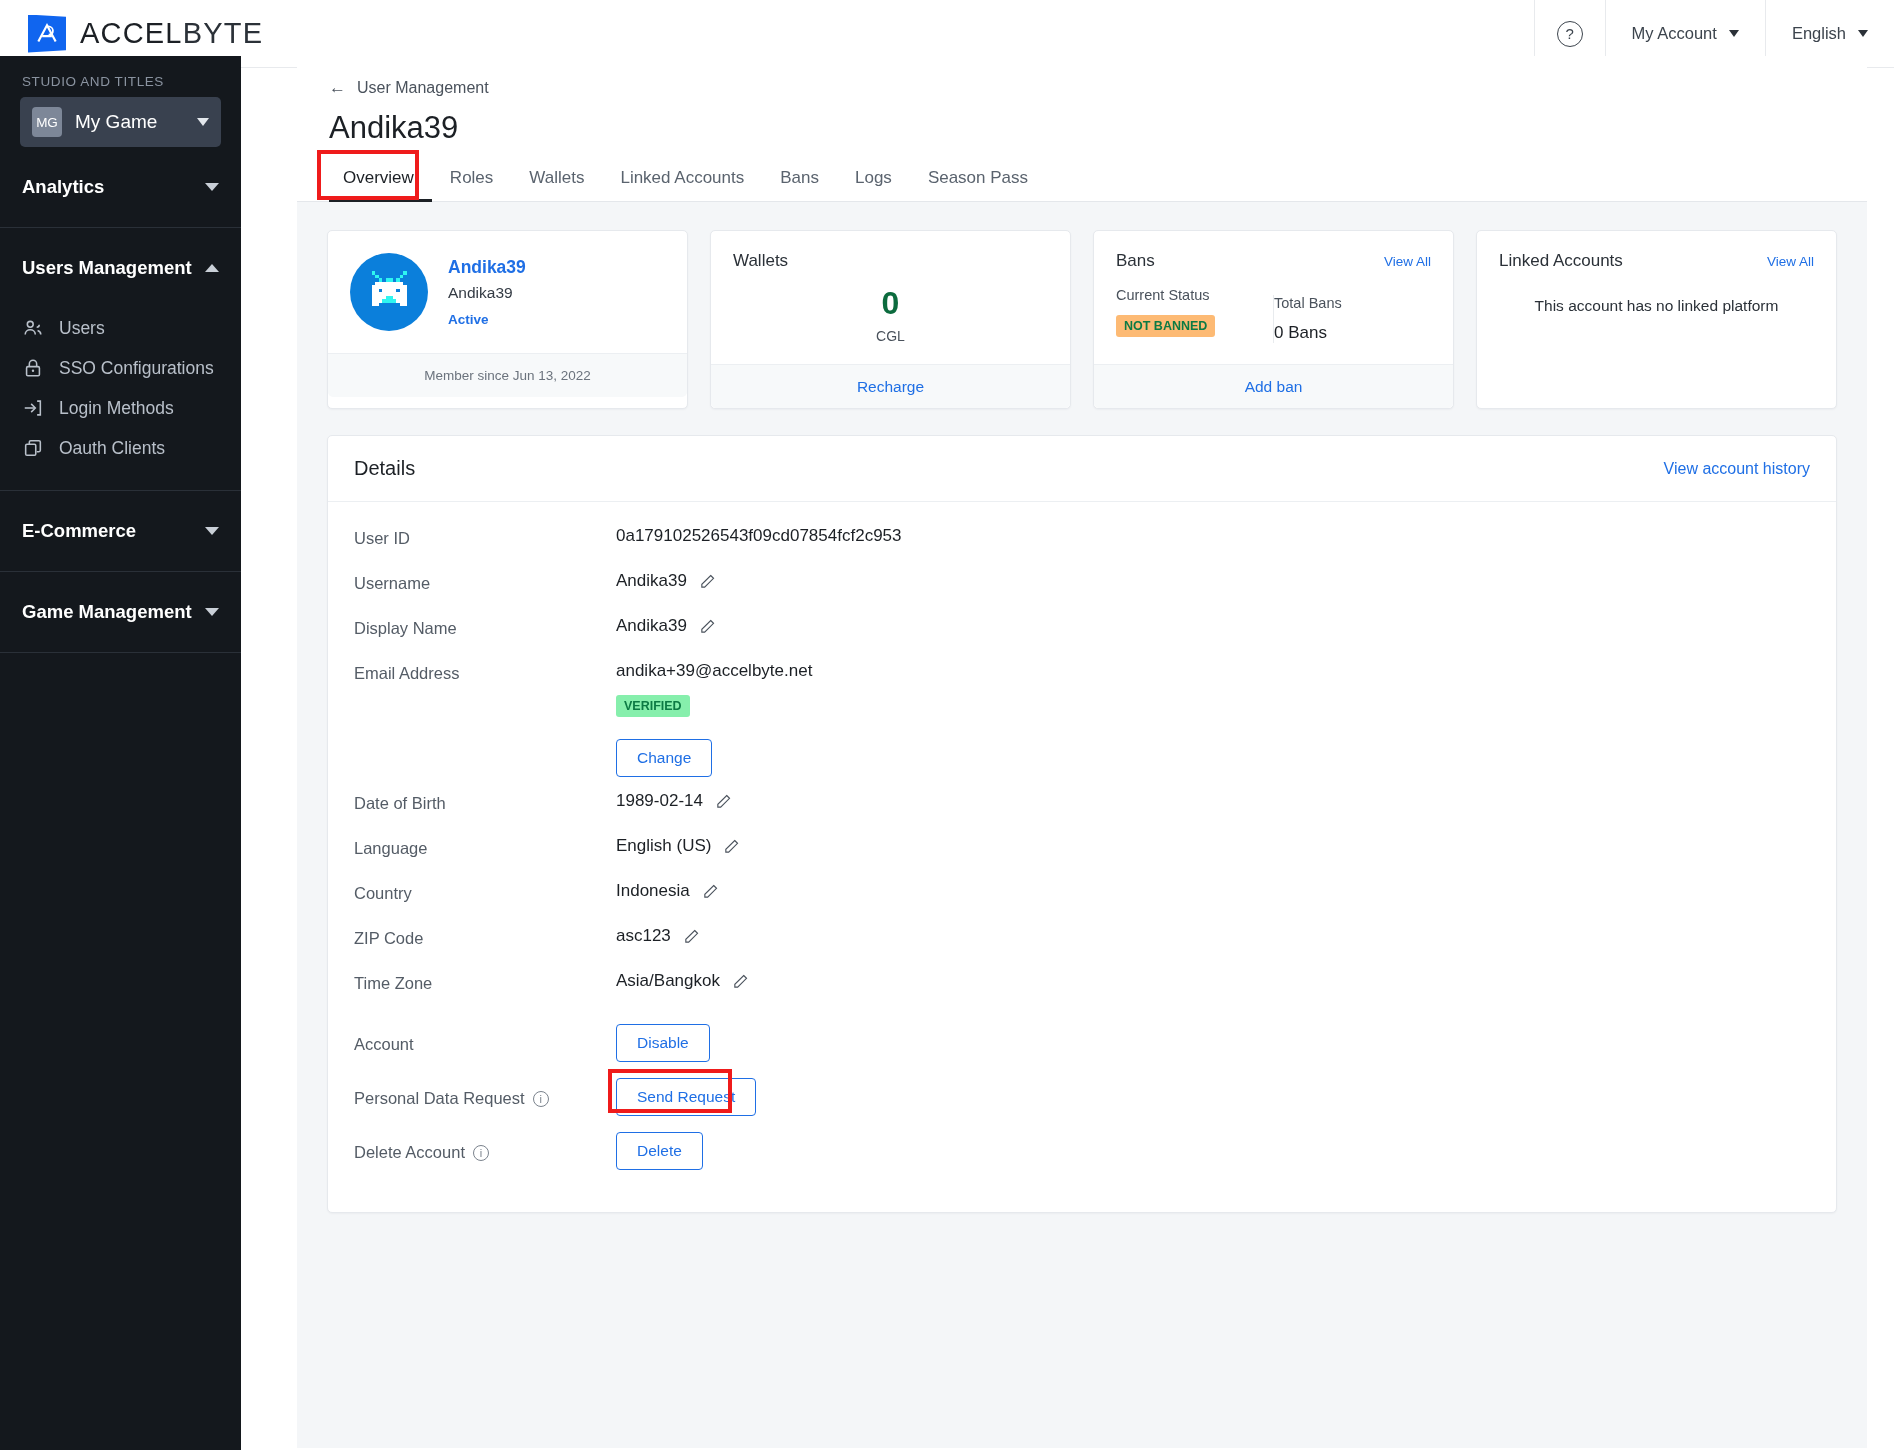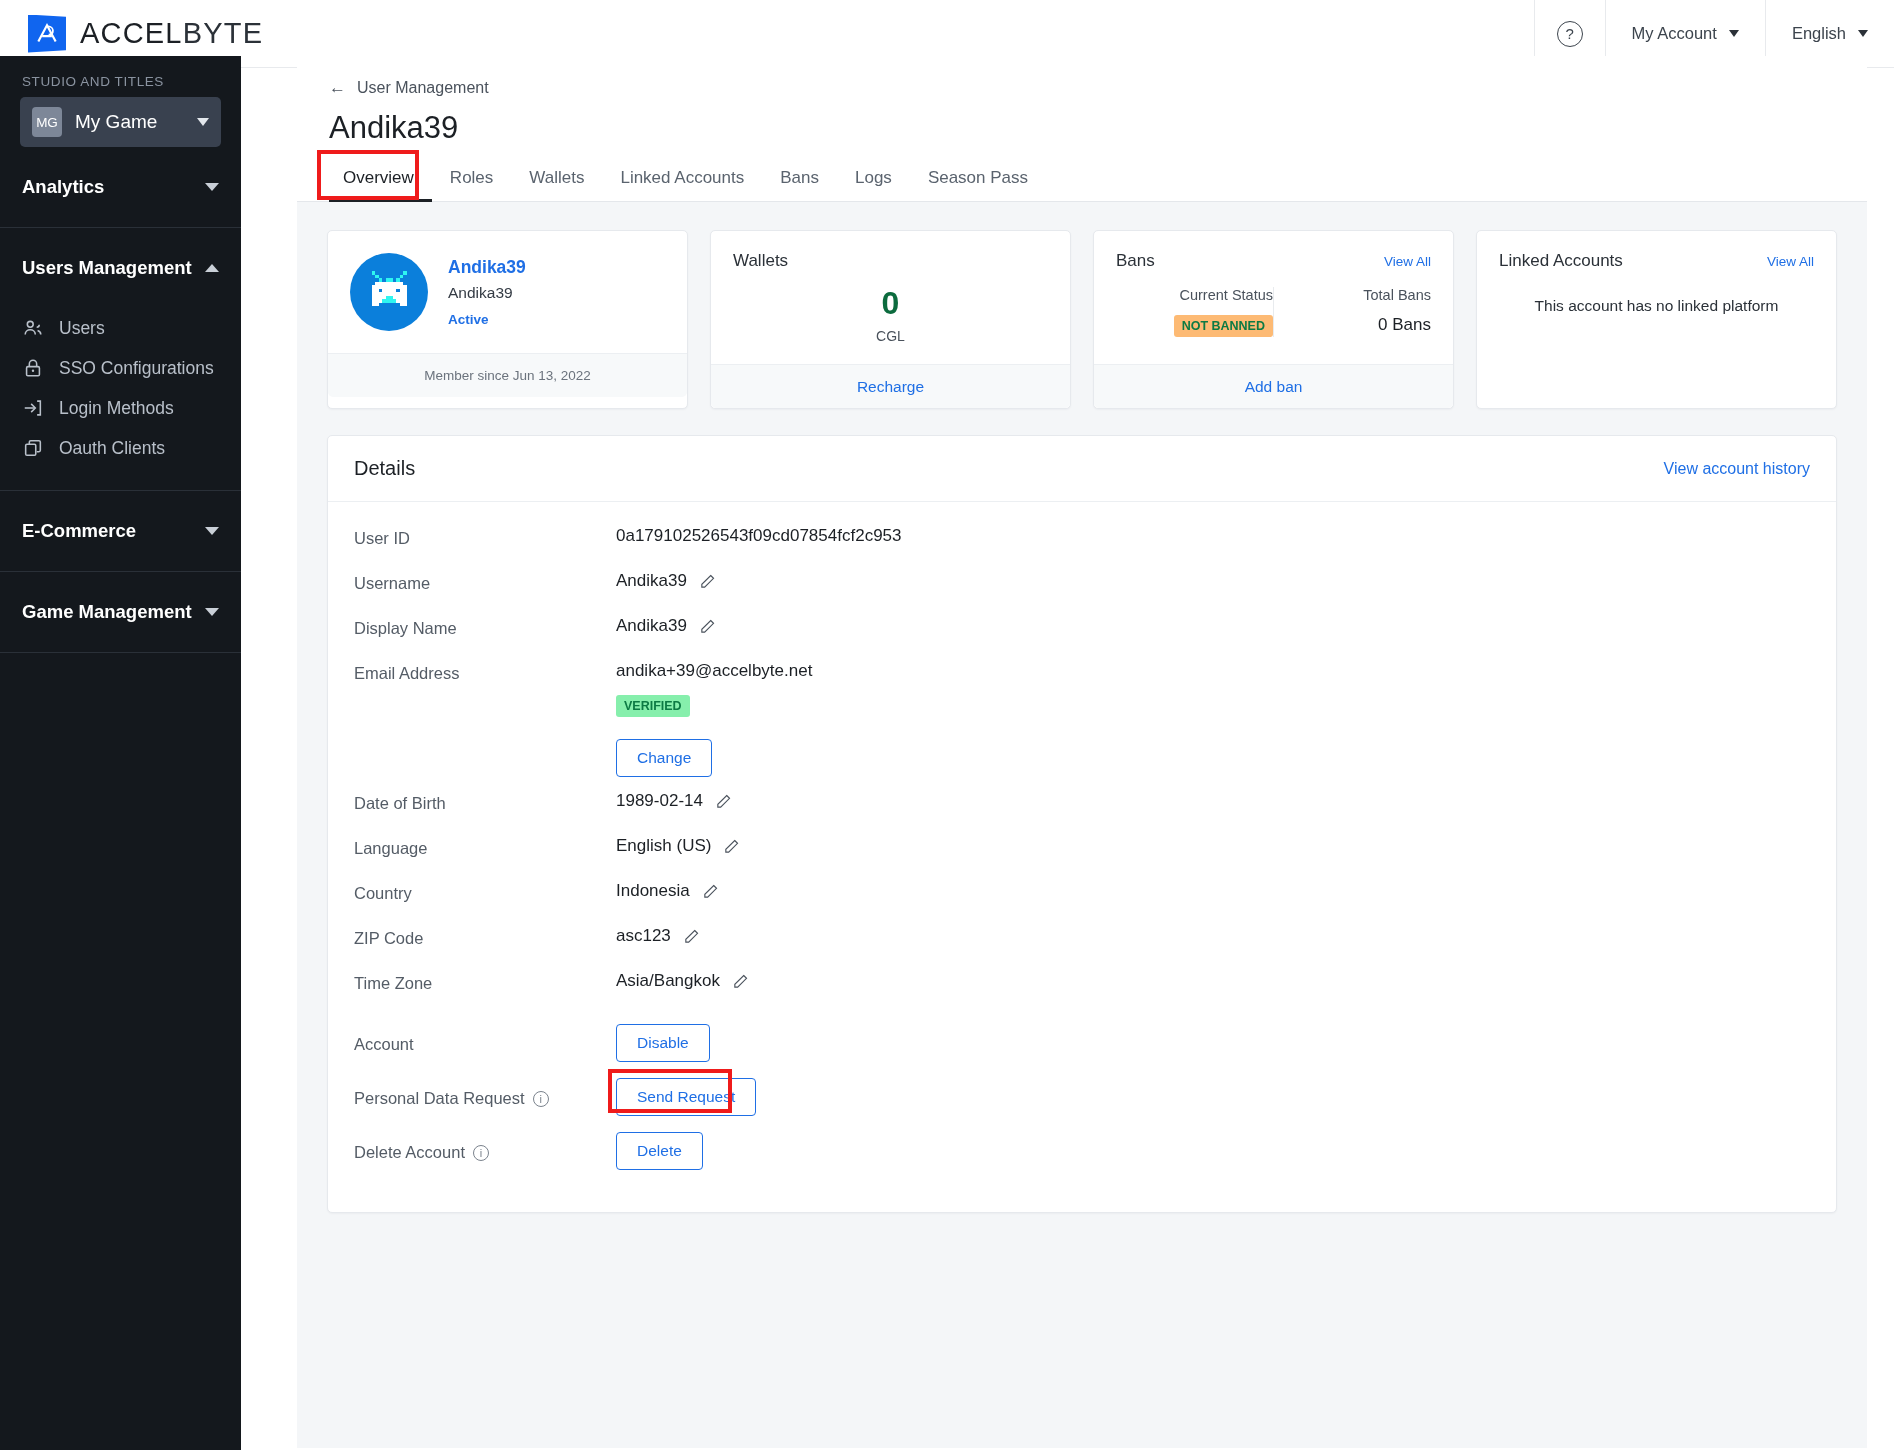--- a/index.html
+++ b/index.html
@@ -147,22 +147,22 @@
   .card-title-row { display: flex; align-items: center; }
   .card-title { font-size: 17px; color: #2b3138; }
   .view-all { margin-left: auto; font-size: 13.5px; color: #1f6fe5; cursor: pointer; }
 
   .wallet-num {
     text-align: center; font-size: 32px; color: #0c6b3e; font-weight: 600; margin-top: 14px;
   }
   .wallet-cur { text-align: center; font-size: 14px; color: #4a525c; margin-top: 6px; }
 
   .ban-grid { display: flex; margin-top: 16px; }
-  .ban-col { flex: 1; text-align: right; }
-  .ban-col + .ban-col { border-left: 1px solid #e8ebee; }
+  .ban-col { flex: 1; text-align: left; }
+  .ban-col + .ban-col { border-left: 1px solid #e8ebee; margin-top: 8px; }
   .ban-head { font-size: 14.5px; color: #4a525c; }
   .ban-badge {
     display: inline-block; margin-top: 12px; background: #fdba74;
     color: #0c7a44; font-size: 12.5px; font-weight: 600;
     padding: 4px 8px; border-radius: 3px;
   }
   .ban-total { margin-top: 12px; font-size: 17px; color: #1c2025; }
 
   .linked-msg {
     text-align: center; font-size: 15.5px; color: #2b3138; margin-top: 26px;

